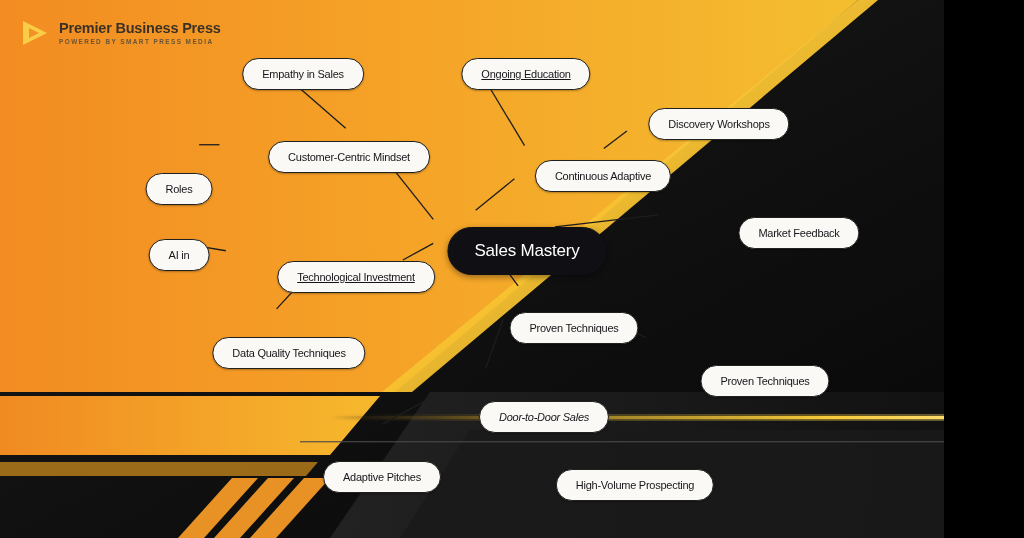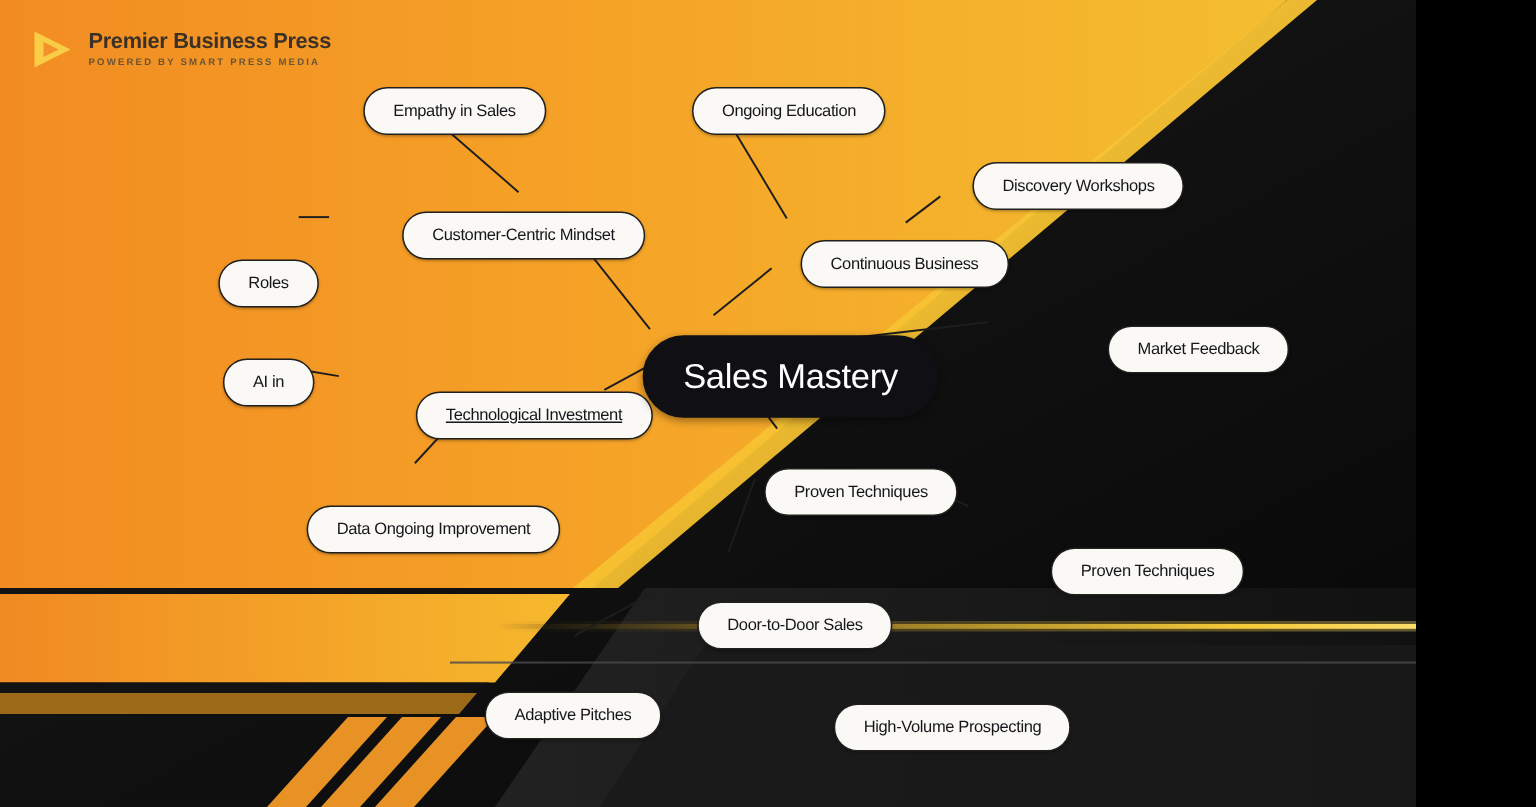--- a/index.html
+++ b/index.html
@@ -76,21 +76,21 @@
     color: #16161a;
     font-size: 11px;
     padding: 9px 19px;
     letter-spacing: -0.25px;
     box-shadow: 0 1px 2px rgba(0,0,0,.28);
   }
   .node.root {
     background: #101014;
     border: 1.3px solid #101014;
     color: #ffffff;
-    font-size: 23px;
+    font-size: 17px;
     padding: 13px 26px;
     letter-spacing: -0.2px;
     box-shadow: 0 2px 6px rgba(0,0,0,.40);
     z-index: 30;
   }
 </style>
 </head>
 <body>
 
 <div id="canvas">
@@ -181,54 +181,54 @@
       <line x1="546" y1="346" x2="527" y2="399" stroke="#1d1d1d" stroke-width="1.4"></line>
       <line x1="650" y1="343" x2="700" y2="366" stroke="#1d1d1d" stroke-width="1.4"></line>
       <line x1="470" y1="430" x2="415" y2="460" stroke="#1d1d1d" stroke-width="1.4"></line>
       <line x1="588" y1="429" x2="628" y2="467" stroke="#1d1d1d" stroke-width="1.4"></line>
     </svg>
 
   <div id="nodes">
       <div class="node leaf" style="left: 303px; top: 74px;">
         <span>Empathy in Sales</span>
       </div>
-      <div class="node leaf" style="left: 526px; top: 74px;">
+      <div class="node leaf" style="left: 526px; top: 74px; text-decoration: underline;">
         <span>Ongoing Education</span>
       </div>
       <div class="node leaf" style="left: 719px; top: 124px;">
         <span>Discovery Workshops</span>
       </div>
       <div class="node leaf" style="left: 179px; top: 157px; margin-top: 32px;">
         <span>Roles</span>
       </div>
       <div class="node leaf" style="left: 349px; top: 157px;">
         <span>Customer-Centric Mindset</span>
       </div>
       <div class="node leaf" style="left: 603px; top: 176px;">
-        <span>Continuous Business</span>
+        <span>Continuous Adaptive</span>
       </div>
       <div class="node leaf" style="left: 799px; top: 233px;">
         <span>Market Feedback</span>
       </div>
       <div class="node leaf" style="left: 179px; top: 255px;">
         <span>AI in</span>
       </div>
       <div class="node leaf" style="left: 356px; top: 277px; text-decoration: underline;">
         <span>Technological Investment</span>
       </div>
       <div class="node leaf" style="left: 574px; top: 328px;">
         <span>Proven Techniques</span>
       </div>
       <div class="node leaf" style="left: 289px; top: 353px;">
-        <span>Data Ongoing Improvement</span>
+        <span>Data Quality Techniques</span>
       </div>
       <div class="node leaf" style="left: 765px; top: 381px;">
         <span>Proven Techniques</span>
       </div>
-      <div class="node leaf" style="left: 530px; top: 417px;">
+      <div class="node leaf" style="left: 544px; top: 417px; font-style: italic;">
         <span>Door-to-Door Sales</span>
       </div>
       <div class="node leaf" style="left: 382px; top: 477px;">
         <span>Adaptive Pitches</span>
       </div>
       <div class="node leaf" style="left: 635px; top: 485px;">
         <span>High-Volume Prospecting</span>
       </div>
       <div class="node root" style="left: 527px; top: 251px;">
         <span>Sales Mastery</span>

